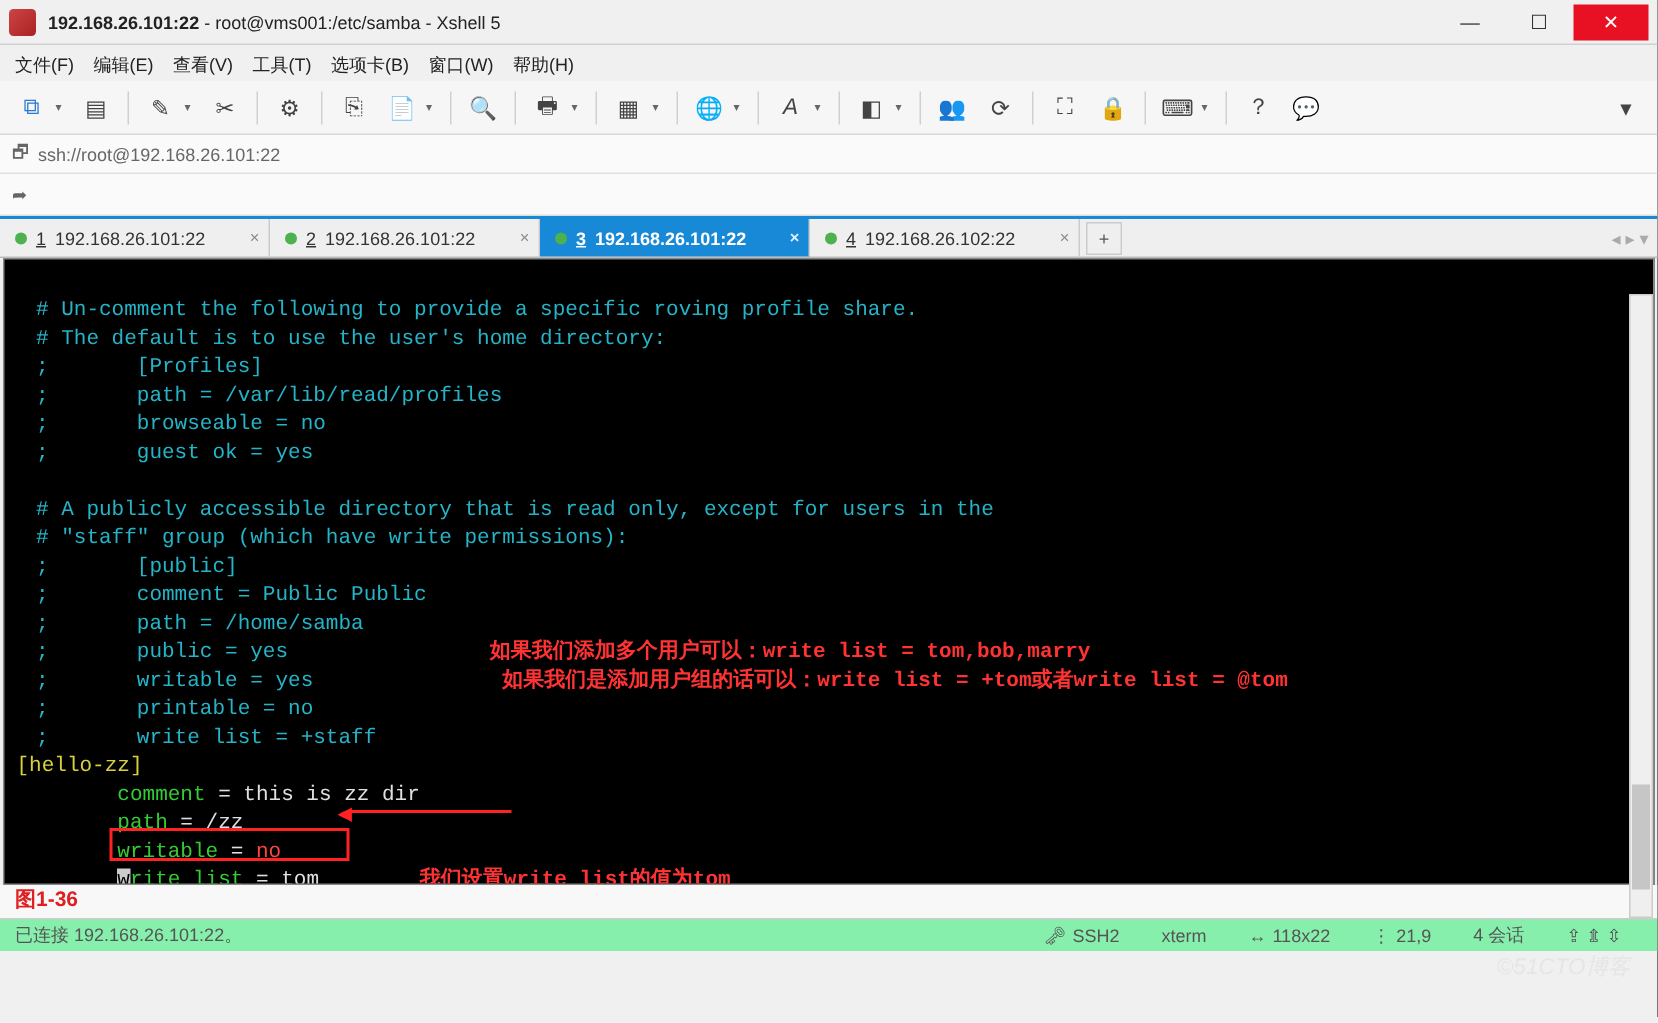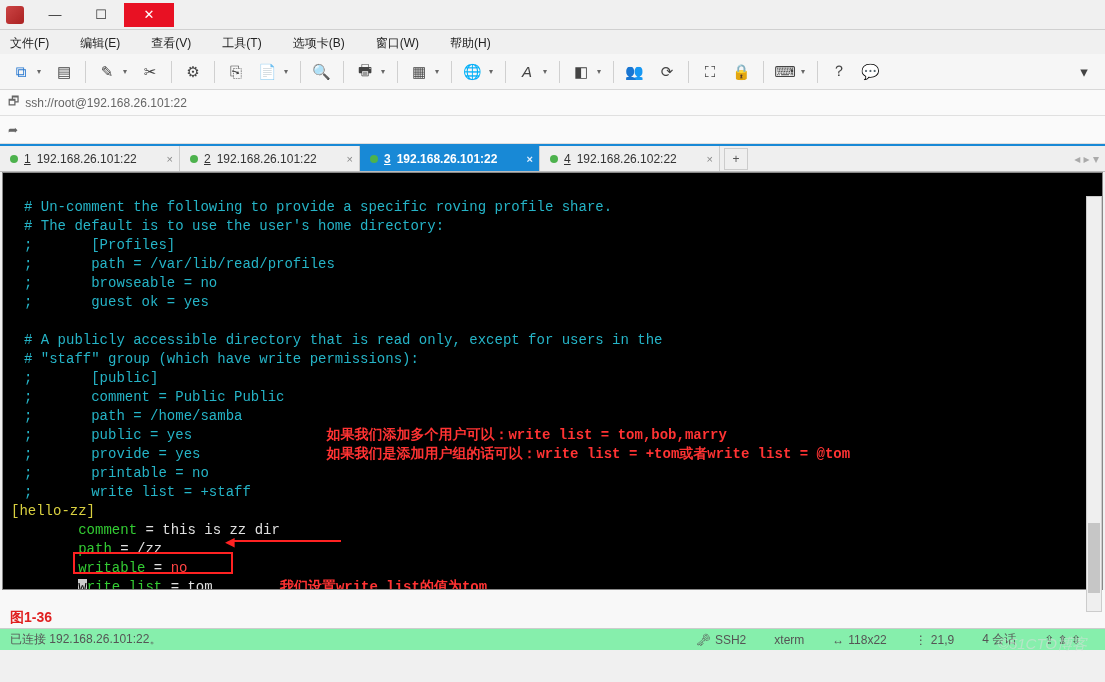--- a/index.html
+++ b/index.html
@@ -4,21 +4,21 @@
 <style>
 * { margin: 0; padding: 0; box-sizing: border-box; }
 body { font-family: "Microsoft YaHei", Tahoma, sans-serif; font-size: 12px; background: #f0f0f0; width: 1105px; height: 682px; overflow: hidden; position: relative; }
 .titlebar { height: 30px; background: #f0f0f0; display: flex; align-items: center; padding: 0 6px; border-bottom: 1px solid #d0d0d0; }
 .titlebar-icon { width: 18px; height: 18px; background: linear-gradient(135deg,#cc4444,#aa2222); border-radius: 3px; margin-right: 8px; }
 .titlebar-text { flex: 1; font-size: 12px; color: #222; }
 .titlebar-text b { font-weight: bold; }
 .win-btns { display: flex; }
 .win-btn { width: 46px; height: 24px; display: flex; align-items: center; justify-content: center; font-size: 13px; color: #333; }
 .win-btn.close { background: #e81123; color: #fff; width: 50px; }
-.menubar { height: 24px; display: flex; align-items: center; padding: 4px 10px 2px; gap: 31px; color: #222; background: #f0f0f0; }
+.menubar { height: 24px; display: flex; align-items: center; padding: 4px 10px 2px; gap: 13px; color: #222; background: #f0f0f0; }
 .menubar span { cursor: default; }
 .toolbar { height: 36px; display: flex; align-items: center; padding: 2px 8px; gap: 6px; background: #f6f6f6; border-bottom: 1px solid #d8d8d8; }
 .tb-btn { width: 26px; height: 26px; display: flex; align-items: center; justify-content: center; font-size: 15px; color: #444; border: 1px solid transparent; border-radius: 2px; }
 .tb-btn.hl { color: #2a7ad1; }
 .tb-sep { width: 1px; height: 22px; background: #d0d0d0; margin: 0 2px; }
 .tb-drop { width: 8px; font-size: 8px; color: #666; margin-left: -3px; }
 .addrbar { height: 26px; display: flex; align-items: center; padding: 2px 8px; background: #fafafa; border-bottom: 1px solid #e0e0e0; color: #666; gap: 6px; }
 .hintbar { height: 28px; display: flex; align-items: center; padding: 2px 8px; background: #fafafa; border-bottom: 1px solid #ddd; color: #666; gap: 6px; }
 .tabbar { height: 28px; display: flex; align-items: center; background: #efefef; border-top: 2px solid #1889d6; border-bottom: 1px solid #bbb; position: relative; }
 .tab { height: 25px; display: flex; align-items: center; padding: 0 10px; gap: 6px; border-right: 1px solid #ccc; color: #333; font-size: 12px; position: relative; min-width: 180px; }
@@ -31,33 +31,36 @@
 .tab-nav { position: absolute; right: 6px; display: flex; gap: 4px; color: #aaa; }
 .terminal { background: #000; color: #0ff; font-family: "Courier New", monospace; font-size: 14px; line-height: 19px; padding: 6px 8px 4px; height: 418px; overflow: hidden; white-space: pre; position: relative; border: 1px solid #888; margin: 0 2px; }
 .c-comment { color: #25b4c7; margin-left: 13px; }
 .c-key { color: #33cc33; }
 .c-section { color: #d9d040; }
 .c-val { color: #e0e0e0; text-align: right; }
 .c-red { color: #ff3333; font-weight: bold; font-family: Liberation Mono, monospace; font-size: 14px; }
 .cursor-box { background: #cccccc; color: #000; }
 .red-line { background: #ff2222; height: 2px; position: absolute; }
 .red-box { border: 2px solid #ff2222; position: absolute; }
-.figlabel { height: 22px; padding: 19px 10px; color: #e02020; font-weight: bold; font-size: 14px; background: #f8f8f8; }
+.figlabel { height: 22px; padding: 1px 10px; color: #e02020; font-weight: bold; font-size: 14px; background: #f8f8f8; }
 .bottom-status { height: 22px; display: flex; align-items: center; padding: 0 10px; background: #86efac; border-top: 1px solid #ccc; color: #555; font-size: 12px; }
 .bottom-status .seg { margin-right: 14px; display: flex; align-items: center; gap: 4px; }
 .bottom-status .right { margin-left: auto; display: flex; gap: 14px; align-items: center; }
 .watermark { position: absolute; right: 18px; bottom: 28px; color: rgba(220,220,220,.55); font-size: 15px; font-style: italic; pointer-events: none; }
 .scroll-stub { position:absolute; right:3px; top:196px; width:16px; height:416px; background:#efefef; border:1px solid #ccc;}
 .scroll-stub .thumb{ position:absolute; left:1px; right:1px; bottom:18px; height:70px; background:#c6c6c6;}
 </style>
 </head>
 <body>
 
 <div class="titlebar">
   <div class="titlebar-icon"></div>
+  <div class="titlebar-text">
+    <b>192.168.26.101:22</b> - <span>root@vms001:/etc/samba</span> - <span>Xshell 5</span>
+  </div>
   <div class="win-btns">
     <div class="win-btn">—</div>
     <div class="win-btn">☐</div>
     <div class="win-btn close">✕</div>
   </div>
 </div>
 
 <div class="menubar">
   <span>文件(F)</span>
   <span>编辑(E)</span>
@@ -161,21 +164,21 @@
 <span class="c-comment">;       path = /var/lib/read/profiles</span>
 <span class="c-comment">;       browseable = no</span>
 <span class="c-comment">;       guest ok = yes</span>
 
 <span class="c-comment"># A publicly accessible directory that is read only, except for users in the</span>
 <span class="c-comment"># "staff" group (which have write permissions):</span>
 <span class="c-comment">;       [public]</span>
 <span class="c-comment">;       comment = Public Public</span>
 <span class="c-comment">;       path = /home/samba</span>
 <span class="c-comment">;       public = yes</span>                <span class="c-red">如果我们添加多个用户可以：write list = tom,bob,marry</span>
-<span class="c-comment">;       provide = yes</span>               <span class="c-red">如果我们是添加用户组的话可以：write list = +tom或者write list = @tom</span>
+<span class="c-comment">;       writable = yes</span>               <span class="c-red">如果我们是添加用户组的话可以：write list = +tom或者write list = @tom</span>
 <span class="c-comment">;       printable = no</span>
 <span class="c-comment">;       write list = +staff</span>
 <span class="c-section">[hello-zz]</span>
         <span class="c-key">comment</span><span class="c-val"> = this is zz dir</span>
         <span class="c-key">path</span><span class="c-val"> = /zz</span>
         <span class="c-key">writable</span><span class="c-val"> = </span><span style="color:#ff4444">no</span>
         <span class="cursor-box">w</span><span class="c-key">rite list</span><span class="c-val"> = tom</span>        <span class="c-red">我们设置write list的值为tom</span>
 
 <div class="red-line" style="left:228px; top:367px; width:110px;"></div>
 <div style="position:absolute;left:222px;top:361px;color:#ff2222;font-size:16px;">◀</div>

